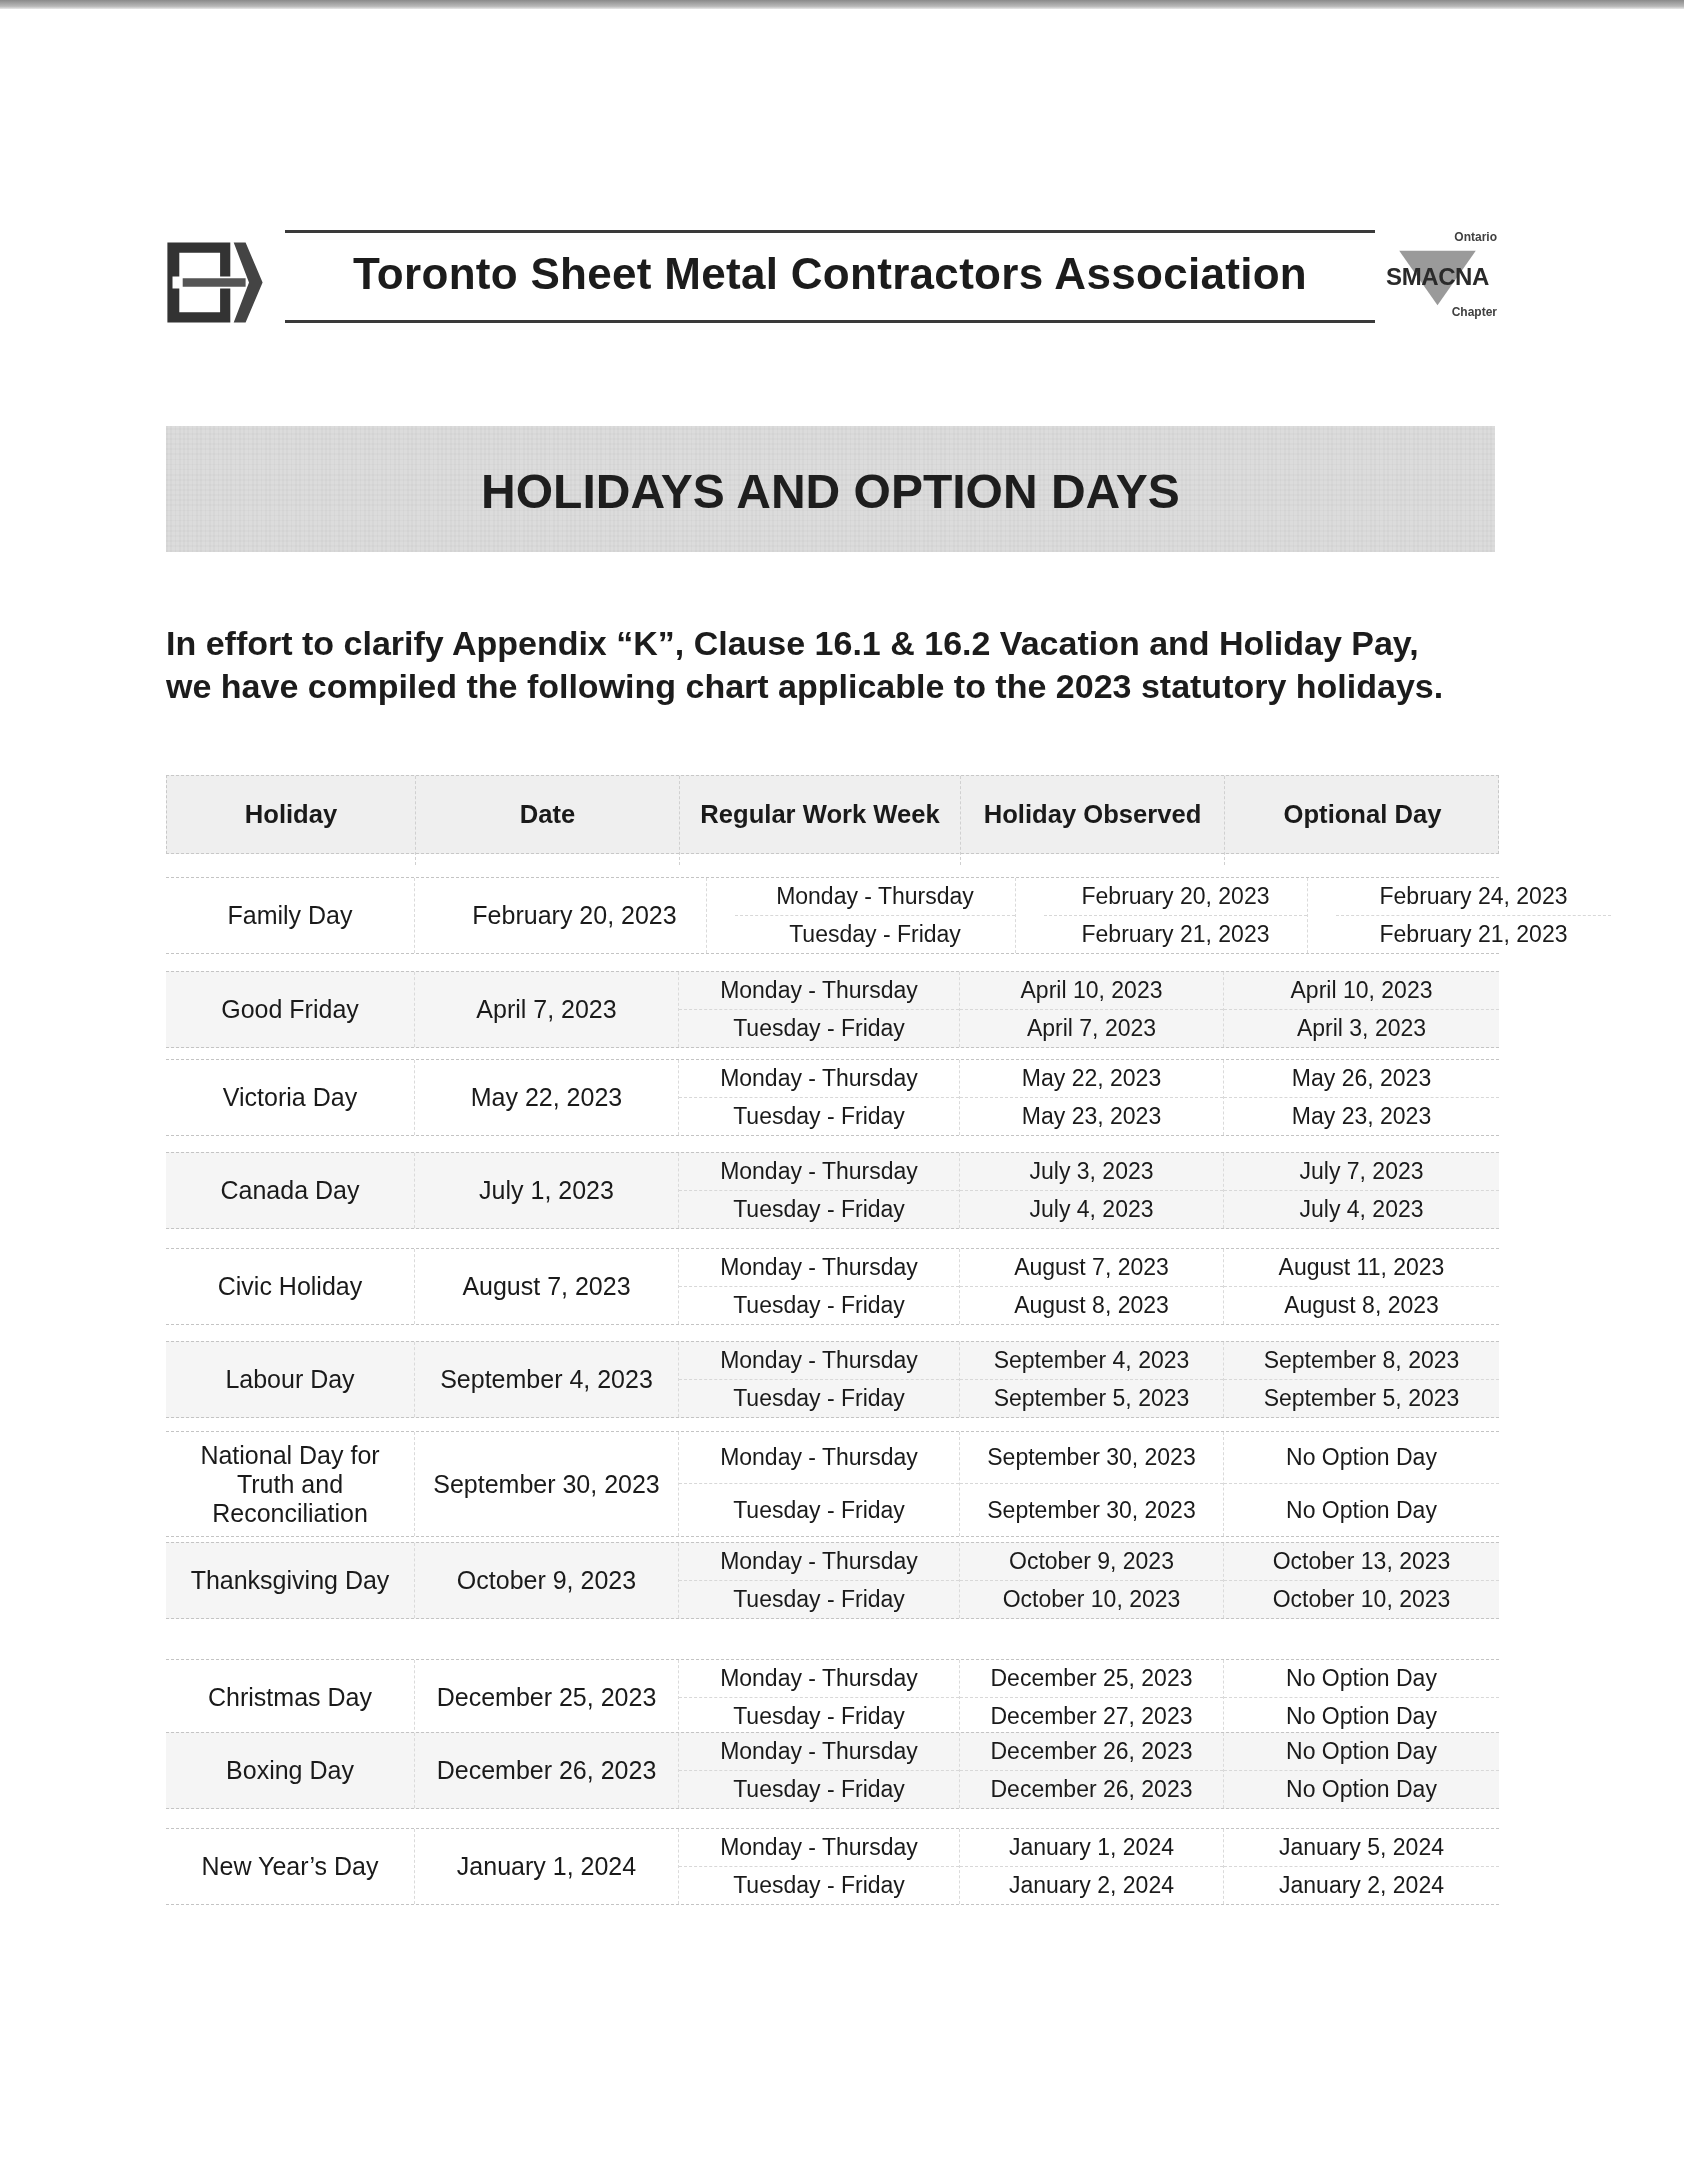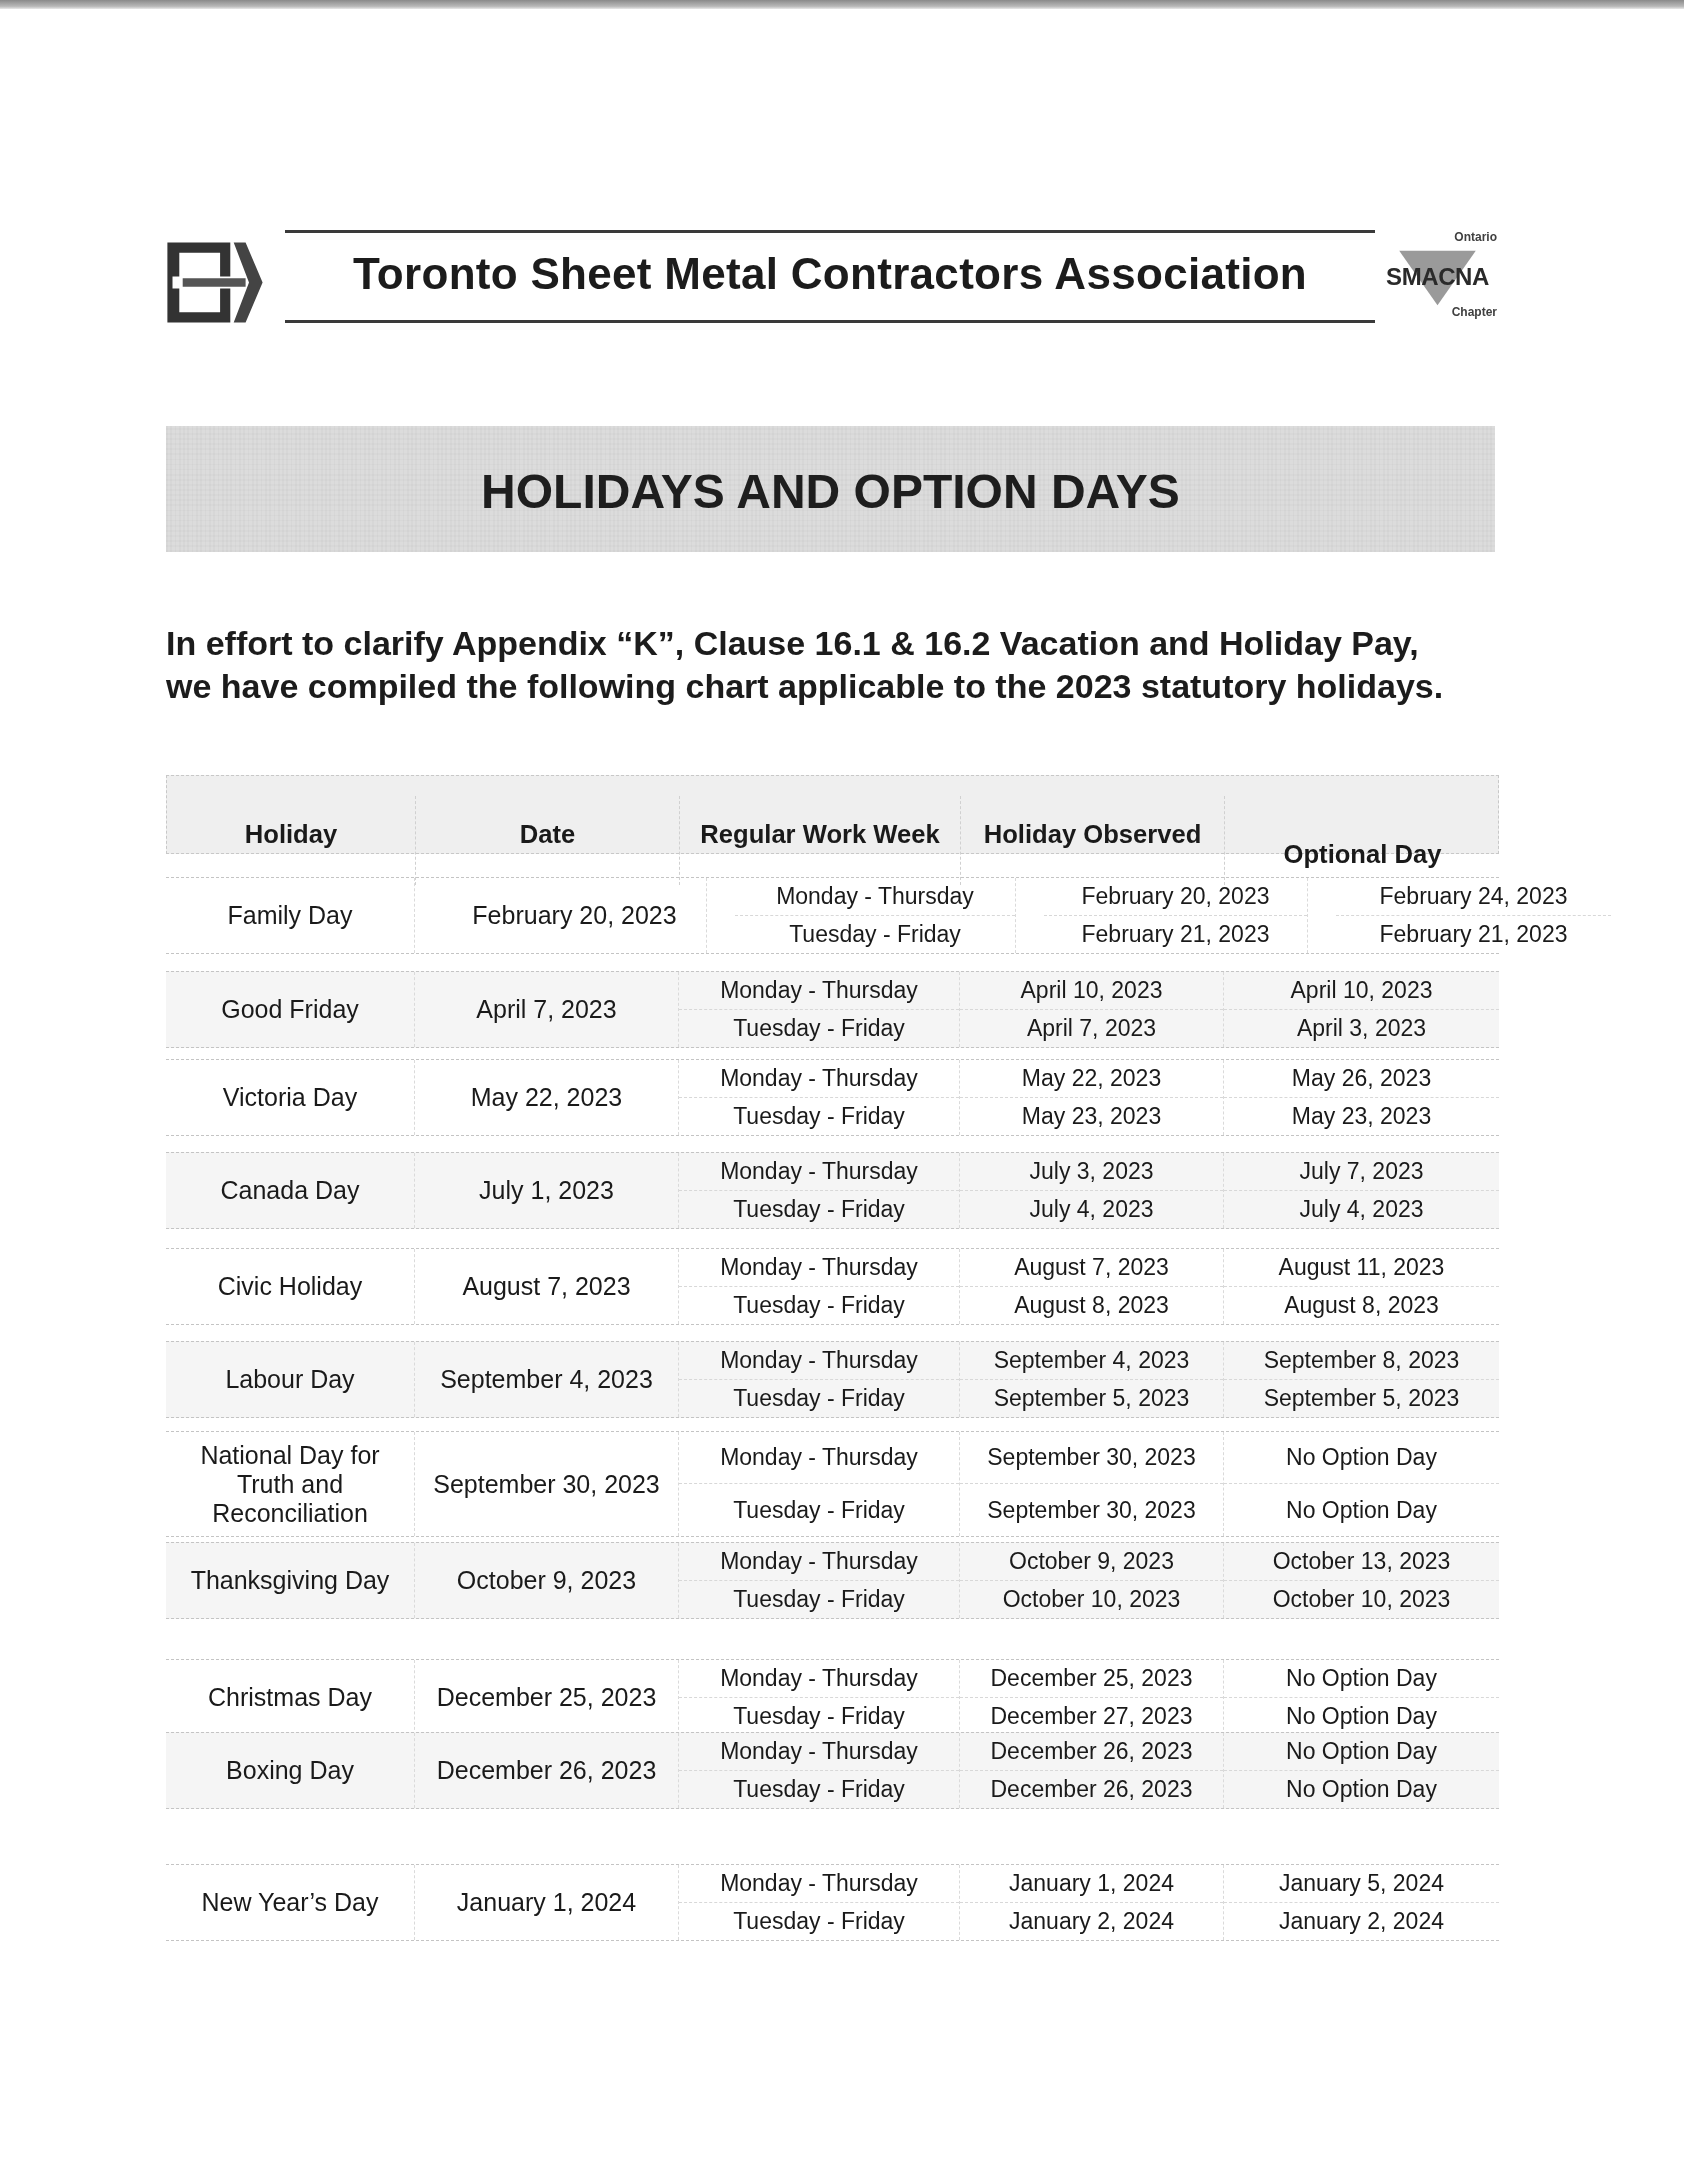--- a/index.html
+++ b/index.html
@@ -37,21 +37,21 @@
   
   .intro { position: absolute; left: 166px; top: 622px; width: 1363px; font-size: 34px; font-weight: bold;
     line-height: 43px; color: #1c1c1c; }
 
   
   .tbl { position: absolute; left: 166px; top: 775px; width: 1333px; }
   .thead { display: grid; grid-template-columns: 249px 264px 281px 264px 275px; height: 77px;
     background: #efefef; border: 0.9px dashed #c8c8c8; align-items: center; }
   .thead div { text-align: center; font-weight: bold; font-size: 25.6px; color: #1a1a1a; height: 89px;
     line-height: 77px; border-right: 0.9px dashed #d0d0d0; }
-  .thead div:last-child { border-right: none; margin-top: 40px; }
+  .thead div:last-child { border-right: none; }
 
   .hrow { position: absolute; left: 0; width: 1333px; display: grid;
     grid-template-columns: 249px 264px 281px 264px 275px; border-top: 0.9px dashed #c4c4c4; border-bottom: 0.9px dashed #c4c4c4; }
   .hrow.shade { background: #f5f5f5; }
   .hrow .c { display: flex; align-items: center; justify-content: center; text-align: center;
     font-size: 25px; color: #1a1a1a; border-right: 0.9px dashed #dadada; }
   .hrow .c:last-child { border-right: none; }
   .hrow .stack { display: grid; grid-template-rows: 1fr 1fr; border-right: 0.9px dashed #dadada; }
   .hrow .stack:last-child { border-right: none; }
   .hrow .stack span { display: flex; align-items: center; justify-content: center; font-size: 23px; color: #1a1a1a; }
@@ -254,21 +254,21 @@
         </div>
         <div class="stack">
           <span>December 26, 2023</span>
           <span>December 26, 2023</span>
         </div>
         <div class="stack">
           <span>No Option Day</span>
           <span>No Option Day</span>
         </div>
       </div>
-      <div class="hrow" style="top: 1053px; height: 75px; margin-top: 36px;">
+      <div class="hrow" style="top: 1053px; height: 75px;">
         <div class="c name">New Year’s Day</div>
         <div class="c">January 1, 2024</div>
         <div class="stack">
           <span>Monday - Thursday</span>
           <span>Tuesday - Friday</span>
         </div>
         <div class="stack">
           <span>January 1, 2024</span>
           <span>January 2, 2024</span>
         </div>

